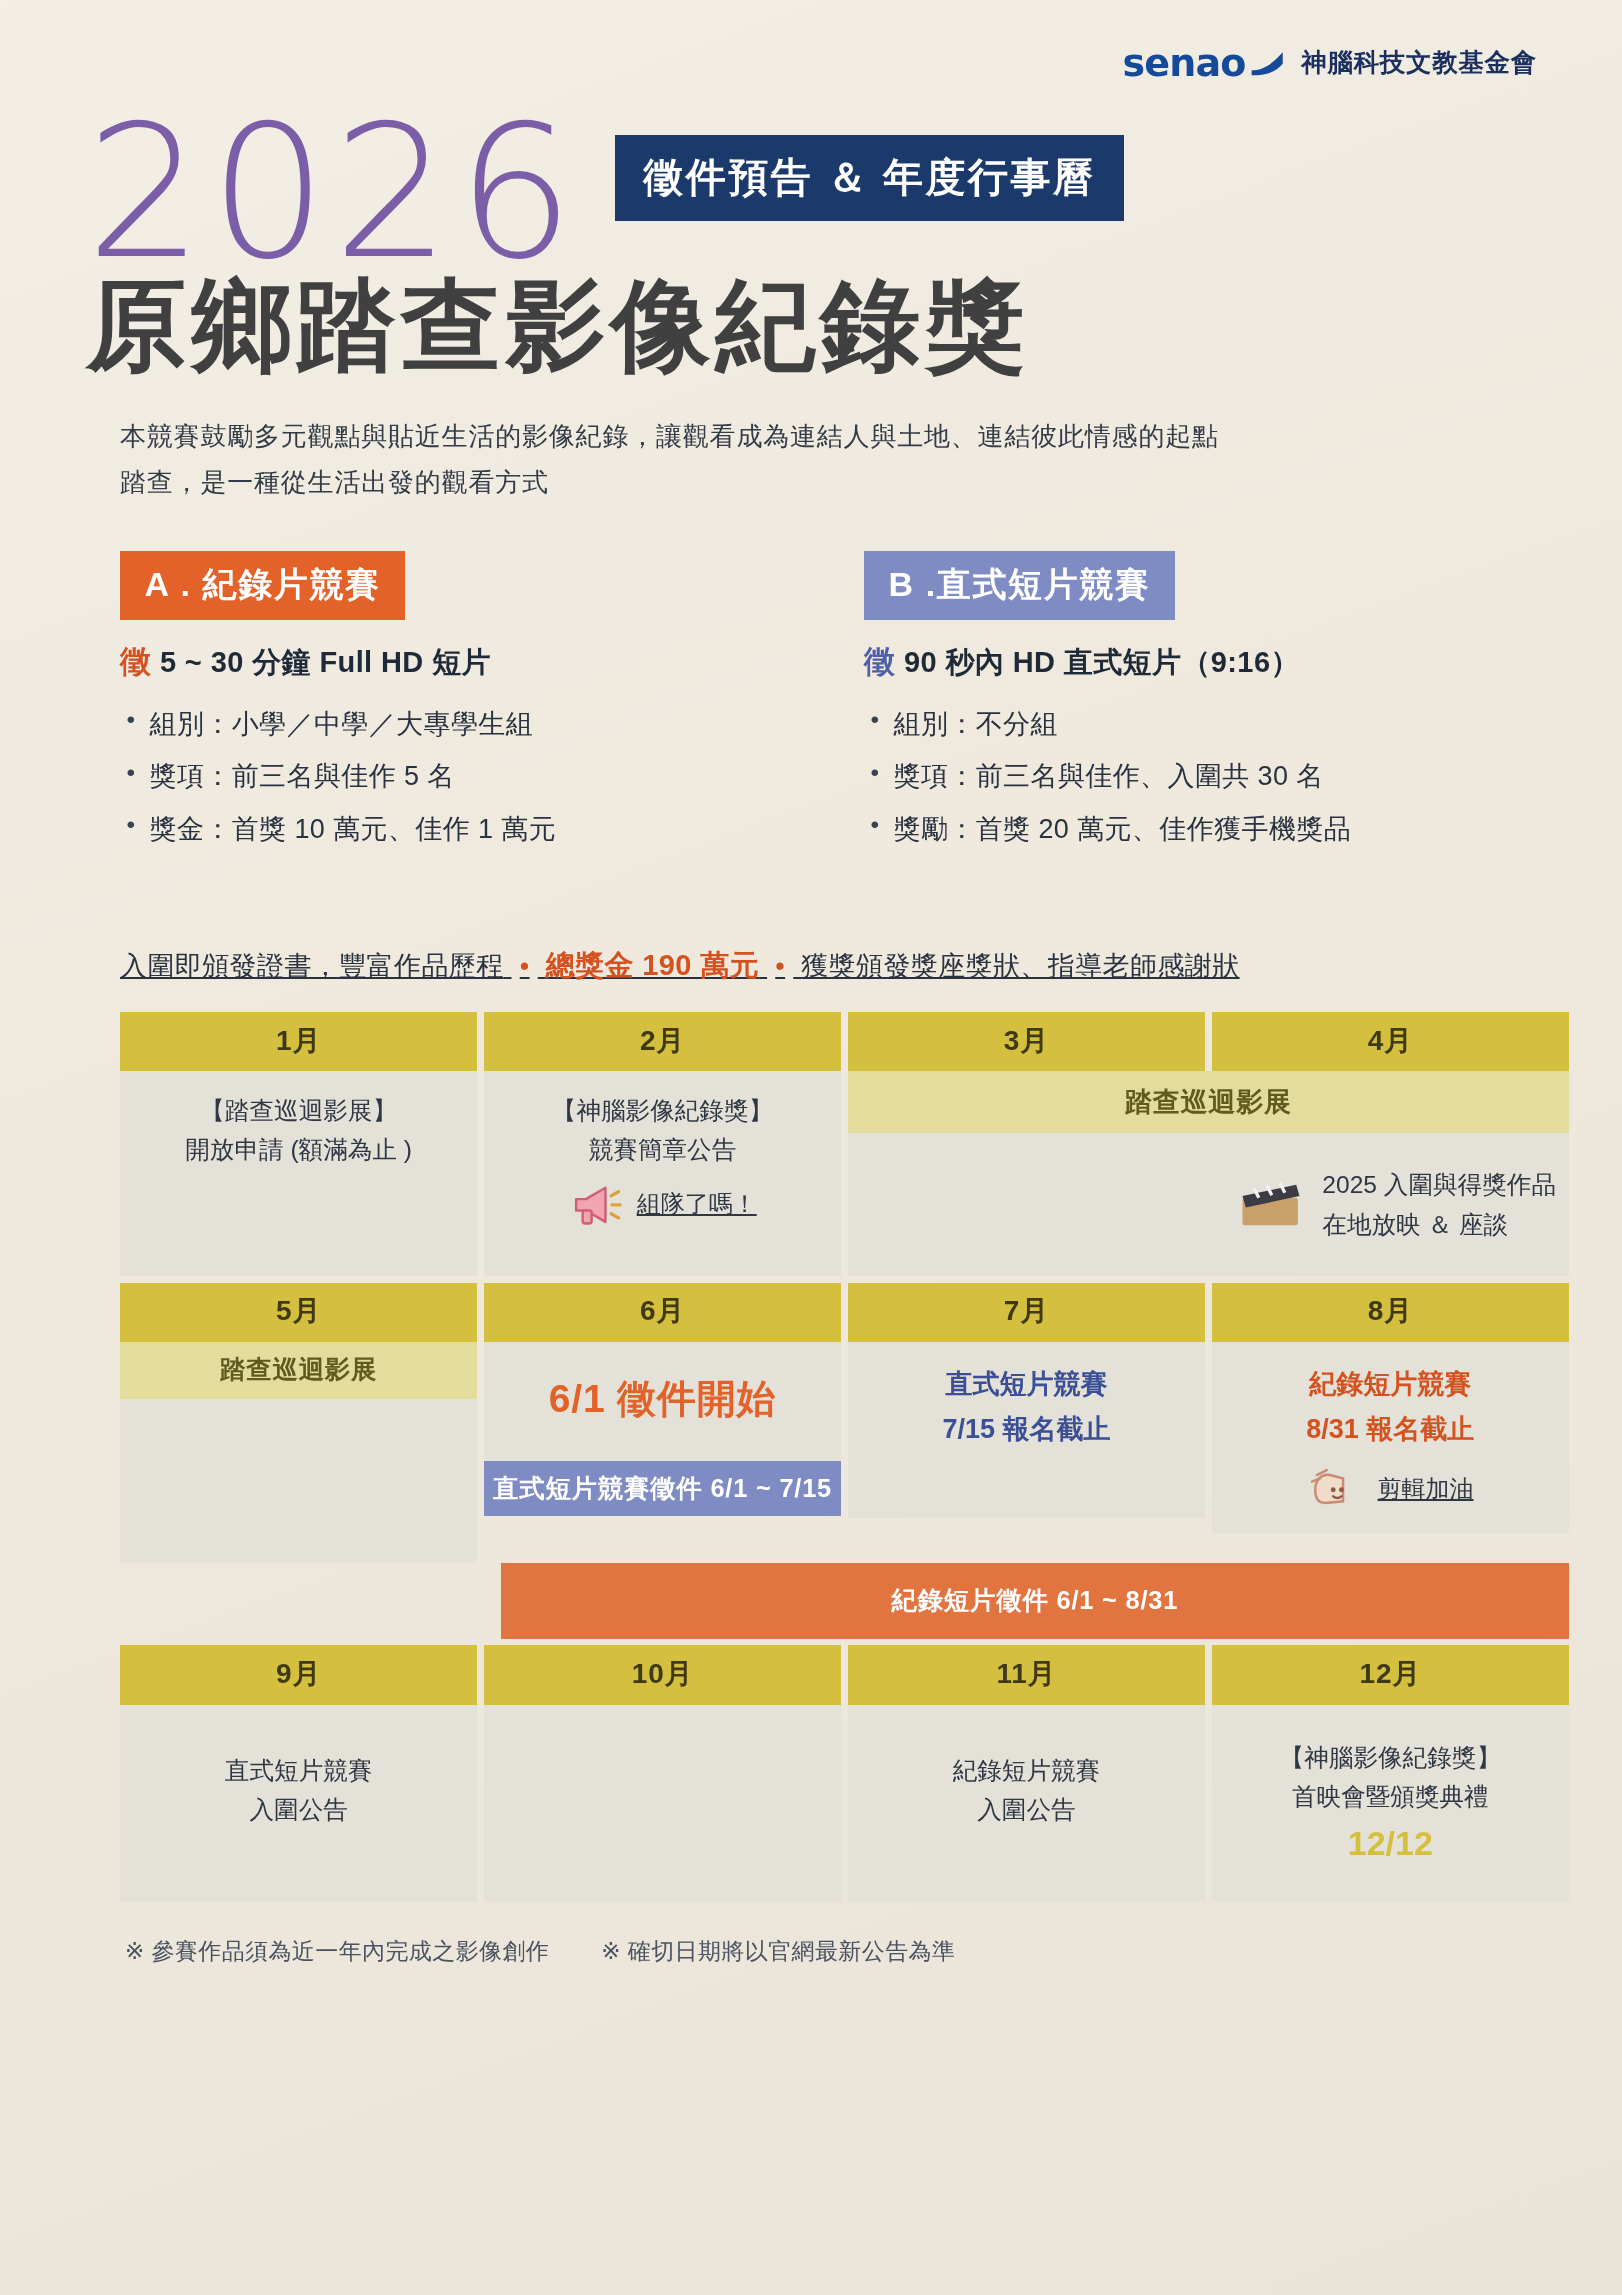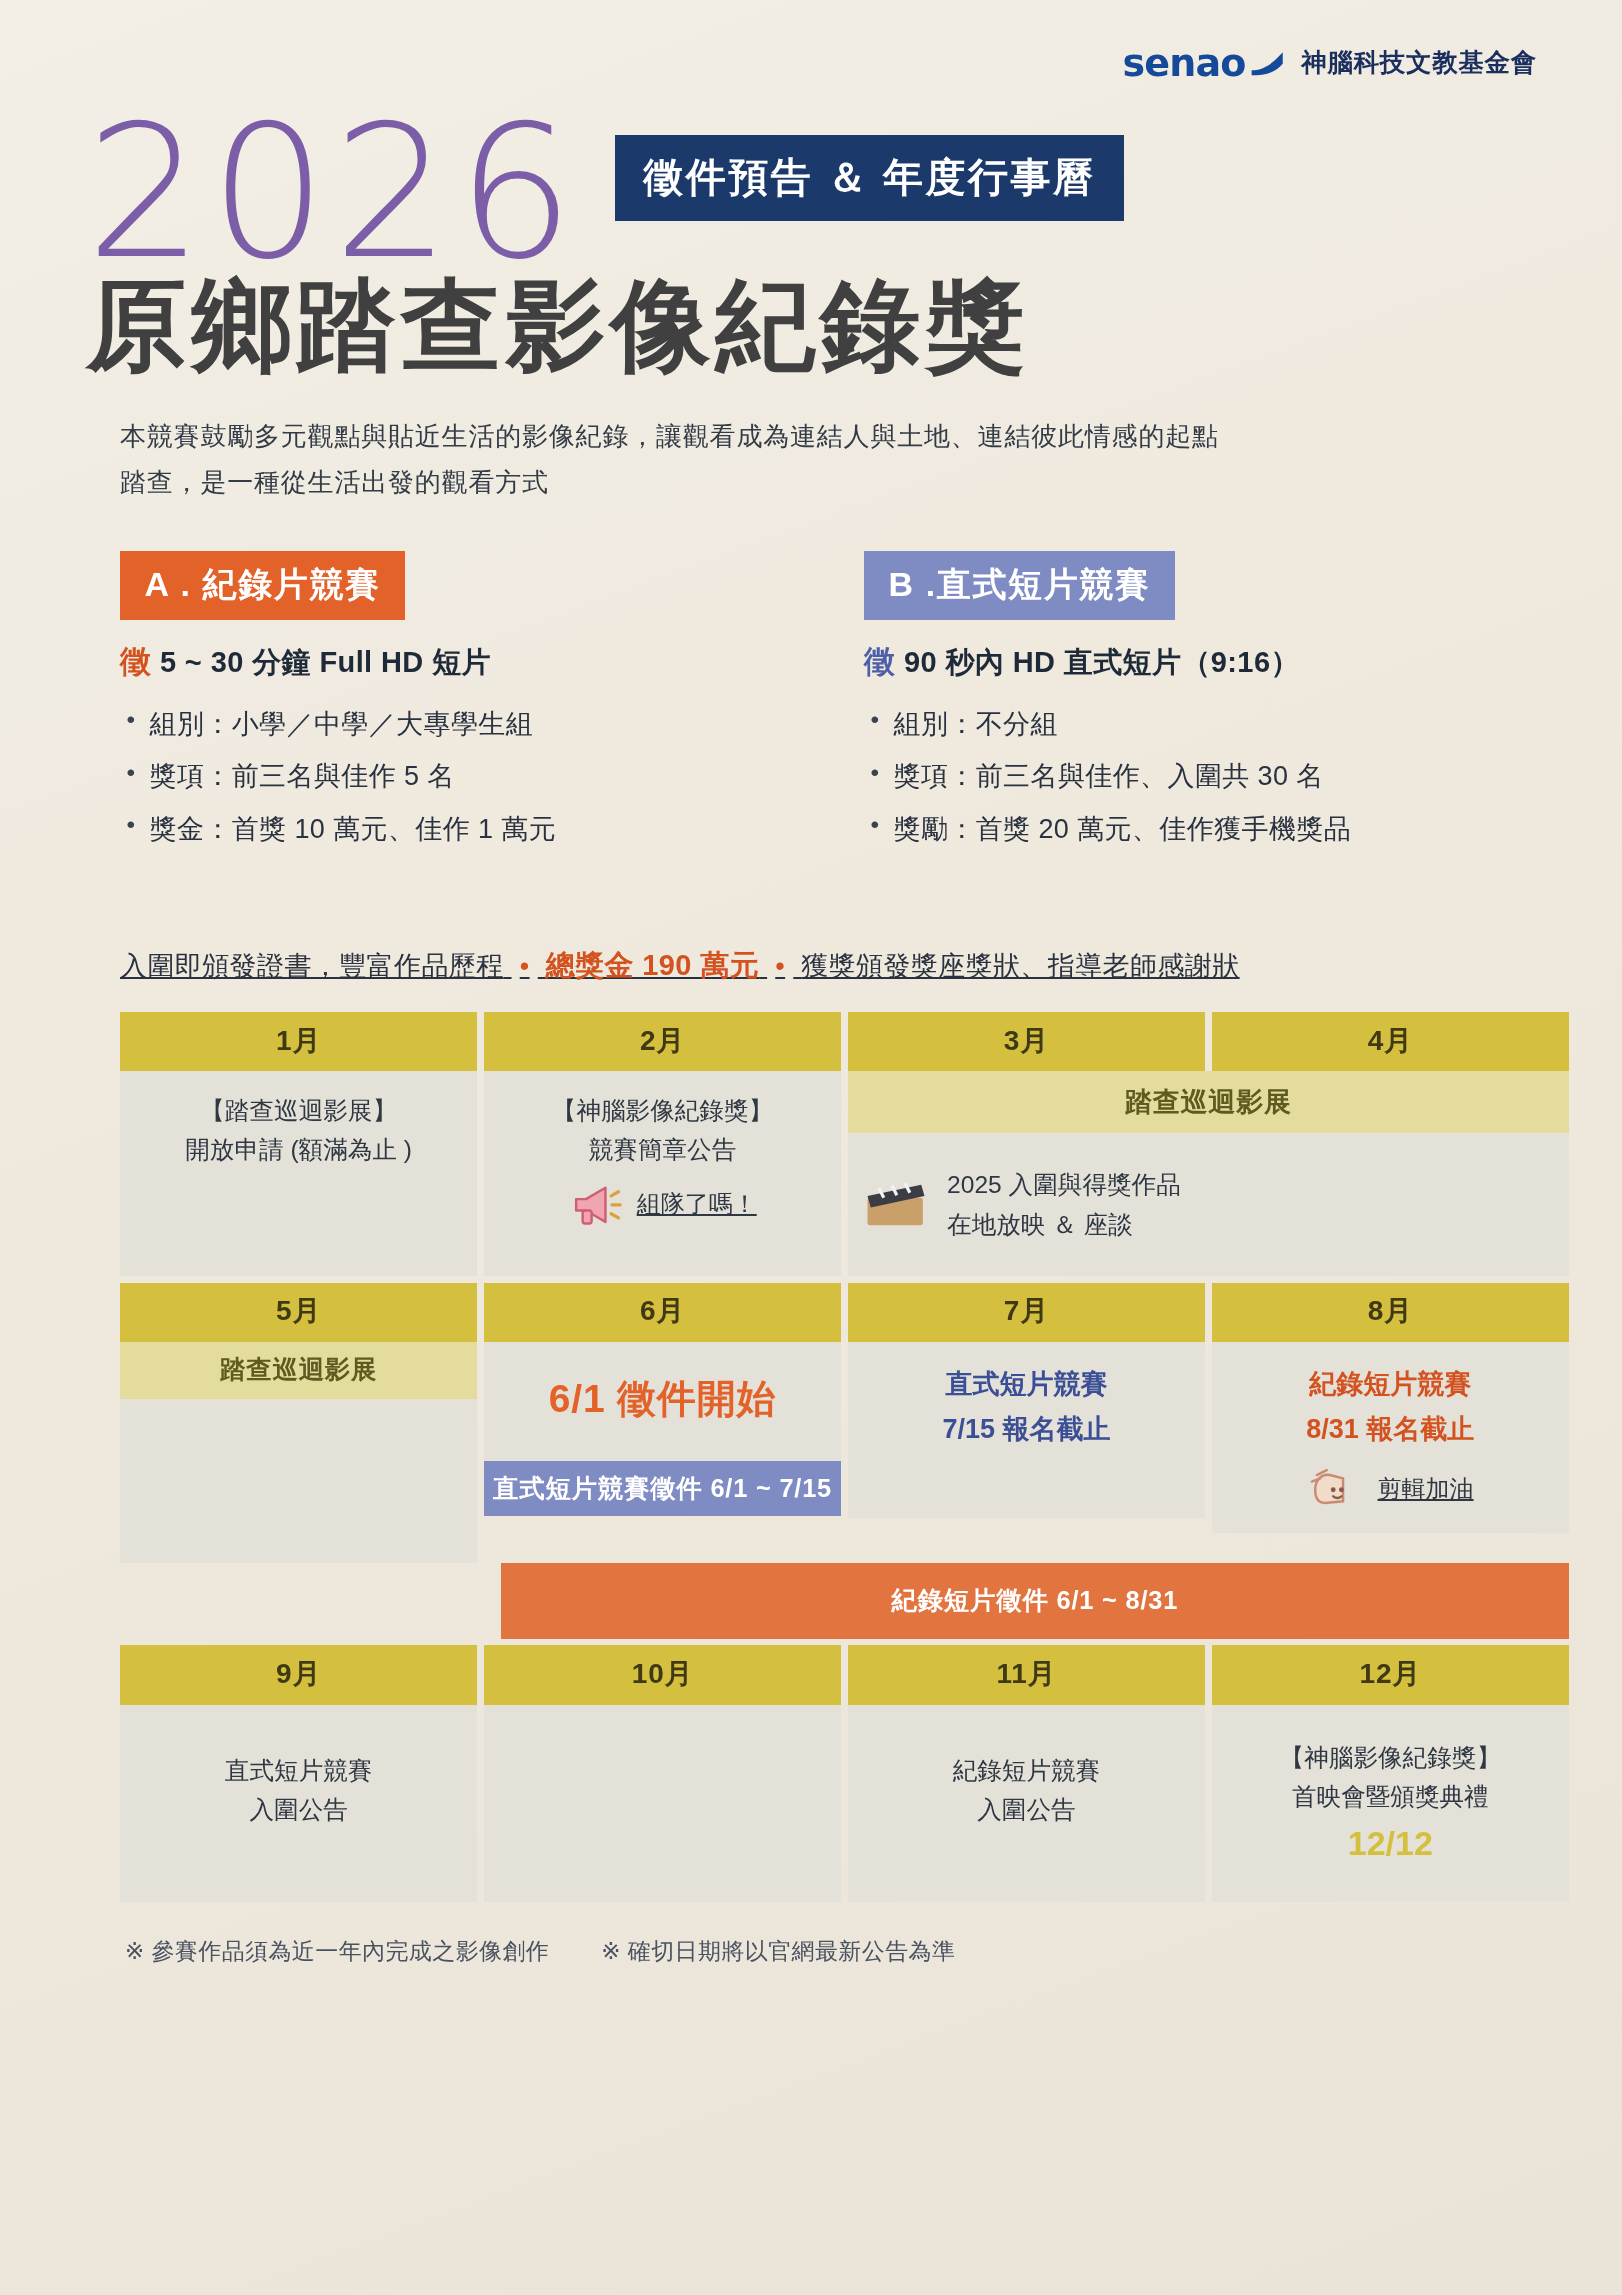--- a/index.html
+++ b/index.html
@@ -244,21 +244,21 @@
           </div>
         </div>
       </div>
 
       <div class="cal-cell" style="width:741px">
         <div class="span-head">
           <div class="m-head" style="flex:1">3月</div>
           <div class="m-head" style="flex:1">4月</div>
         </div>
         <div class="tour-banner">踏查巡迴影展</div>
-        <div class="m-body" style="min-height:143px; display:flex; align-items:center; justify-content:flex-start;">
+        <div class="m-body" style="min-height:143px; display:flex; align-items:center; justify-content:flex-end;">
           <div class="film-line">
             <svg width="70" height="54" viewBox="0 0 86 66">
               <rect x="8" y="24" width="68" height="34" rx="3" fill="#caa06a"></rect>
               <path d="M8 22 L74 8 L78 22 L12 36 Z" fill="#3c3c44"></path>
               <path d="M22 12 L28 24 M38 9 L44 21 M54 6 L60 18" stroke="#f2f2f2" stroke-width="4"></path>
             </svg>
             <div style="text-align:left">
               <div>2025 入圍與得獎作品</div>
               <div>在地放映 ＆ 座談</div>
             </div>

